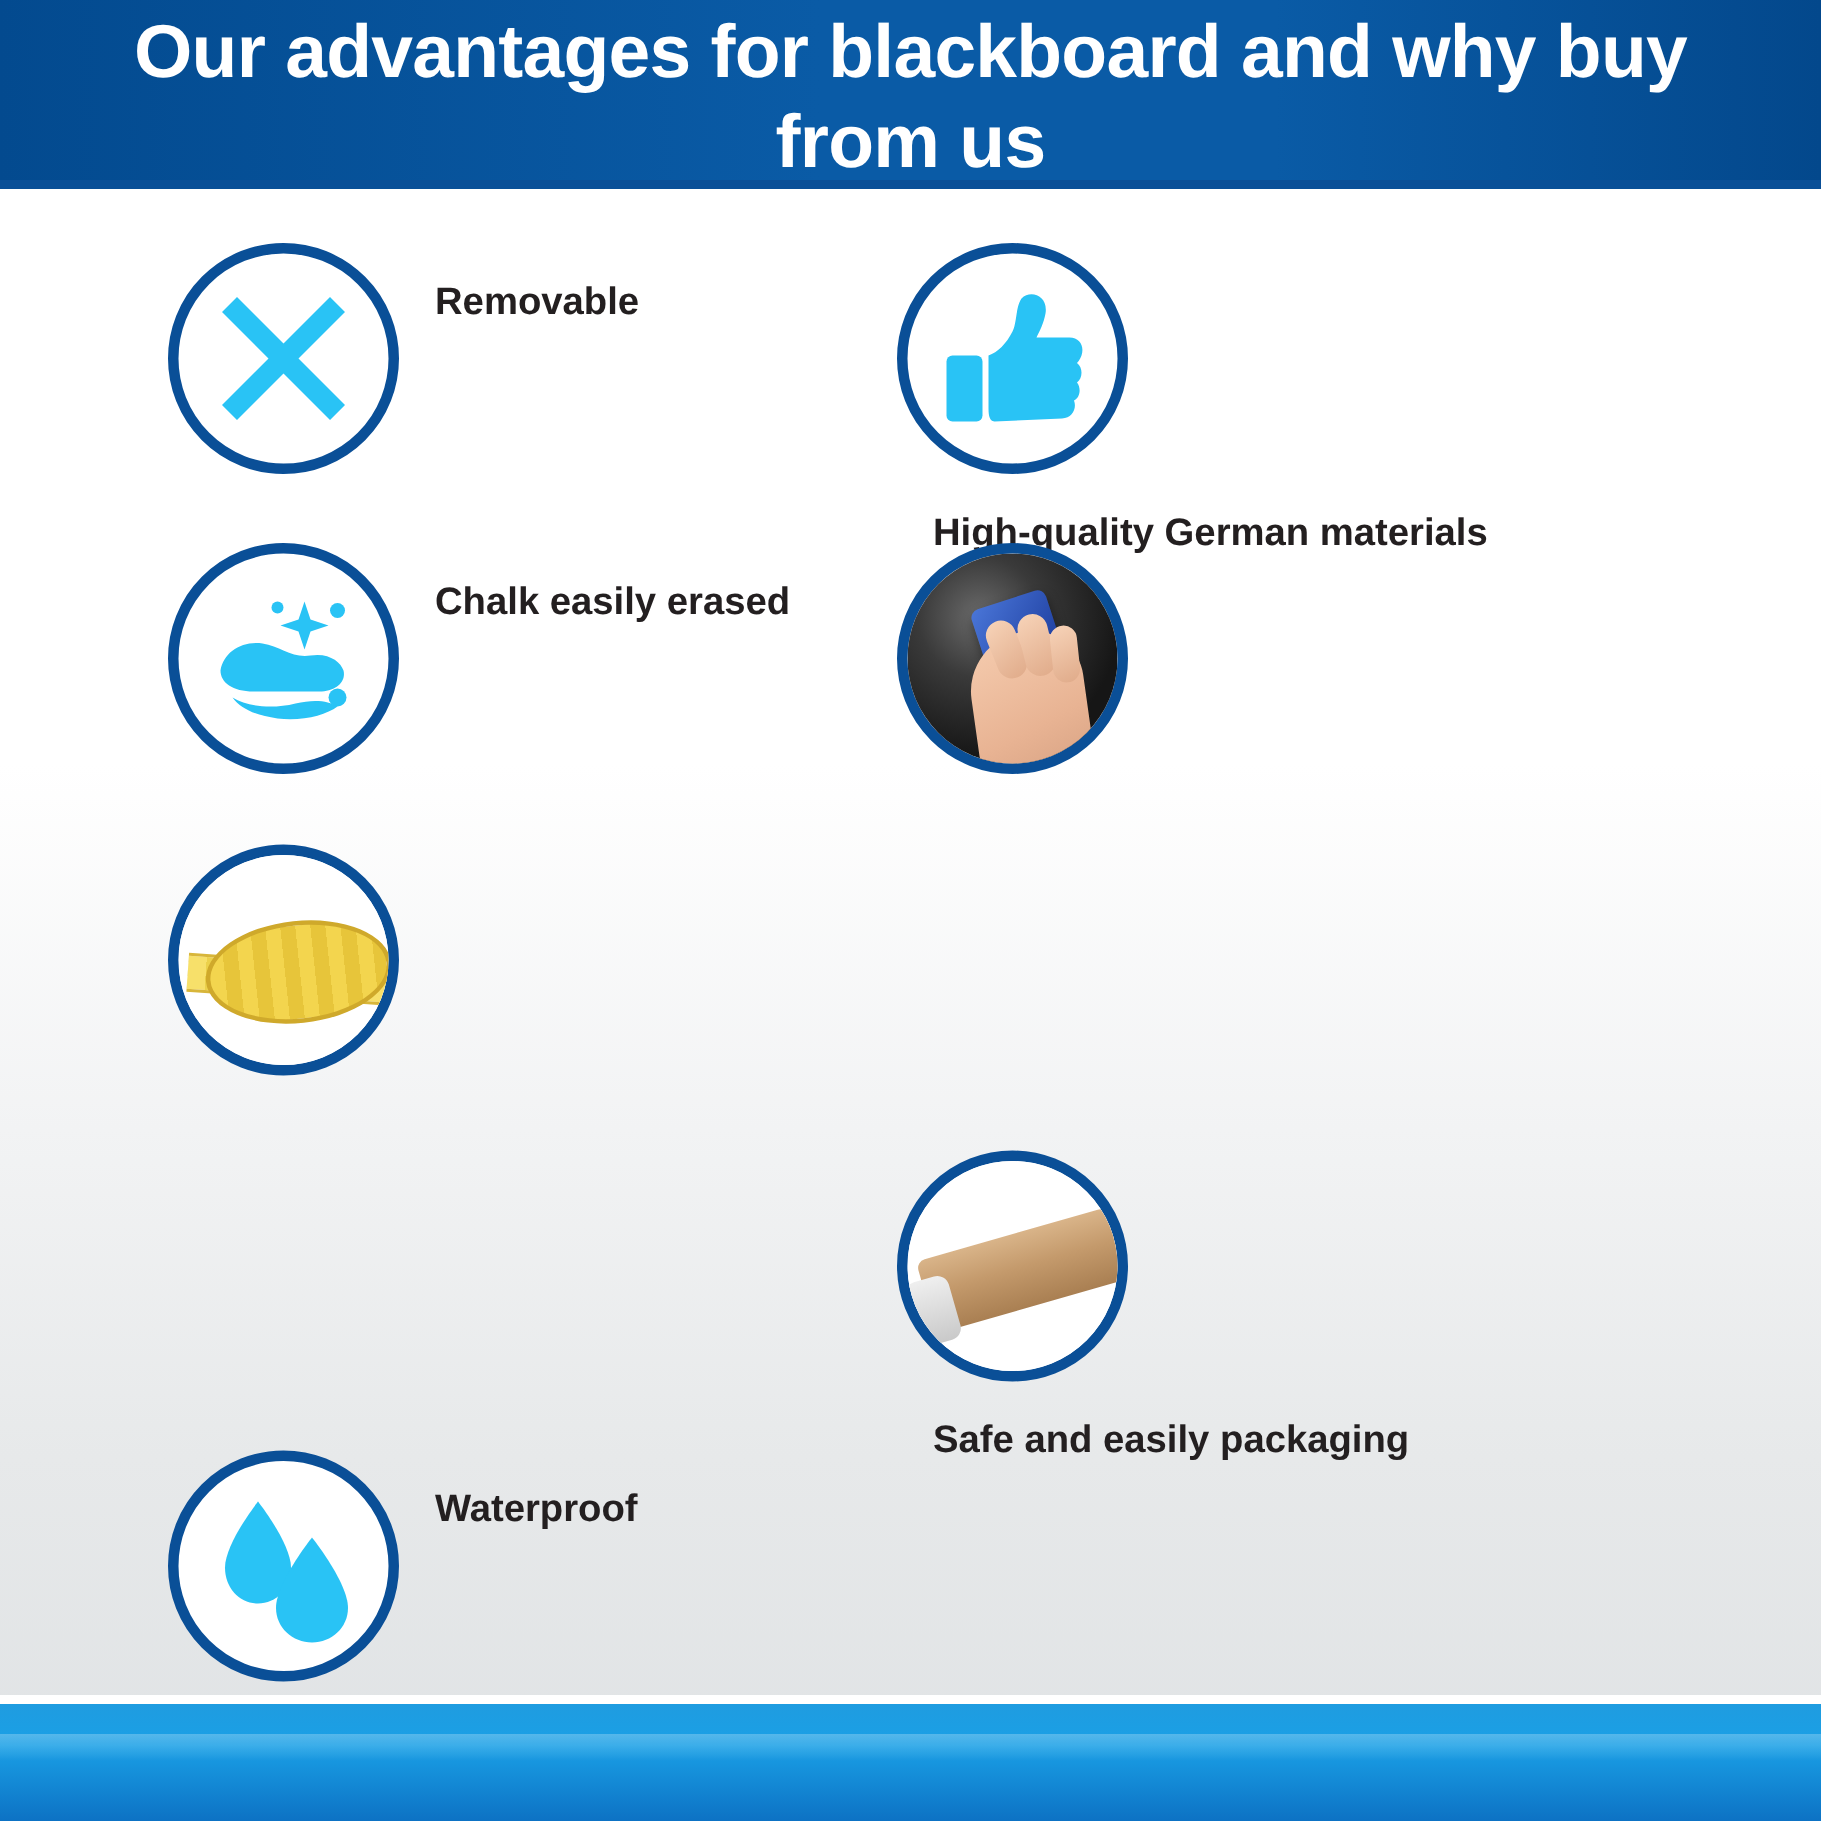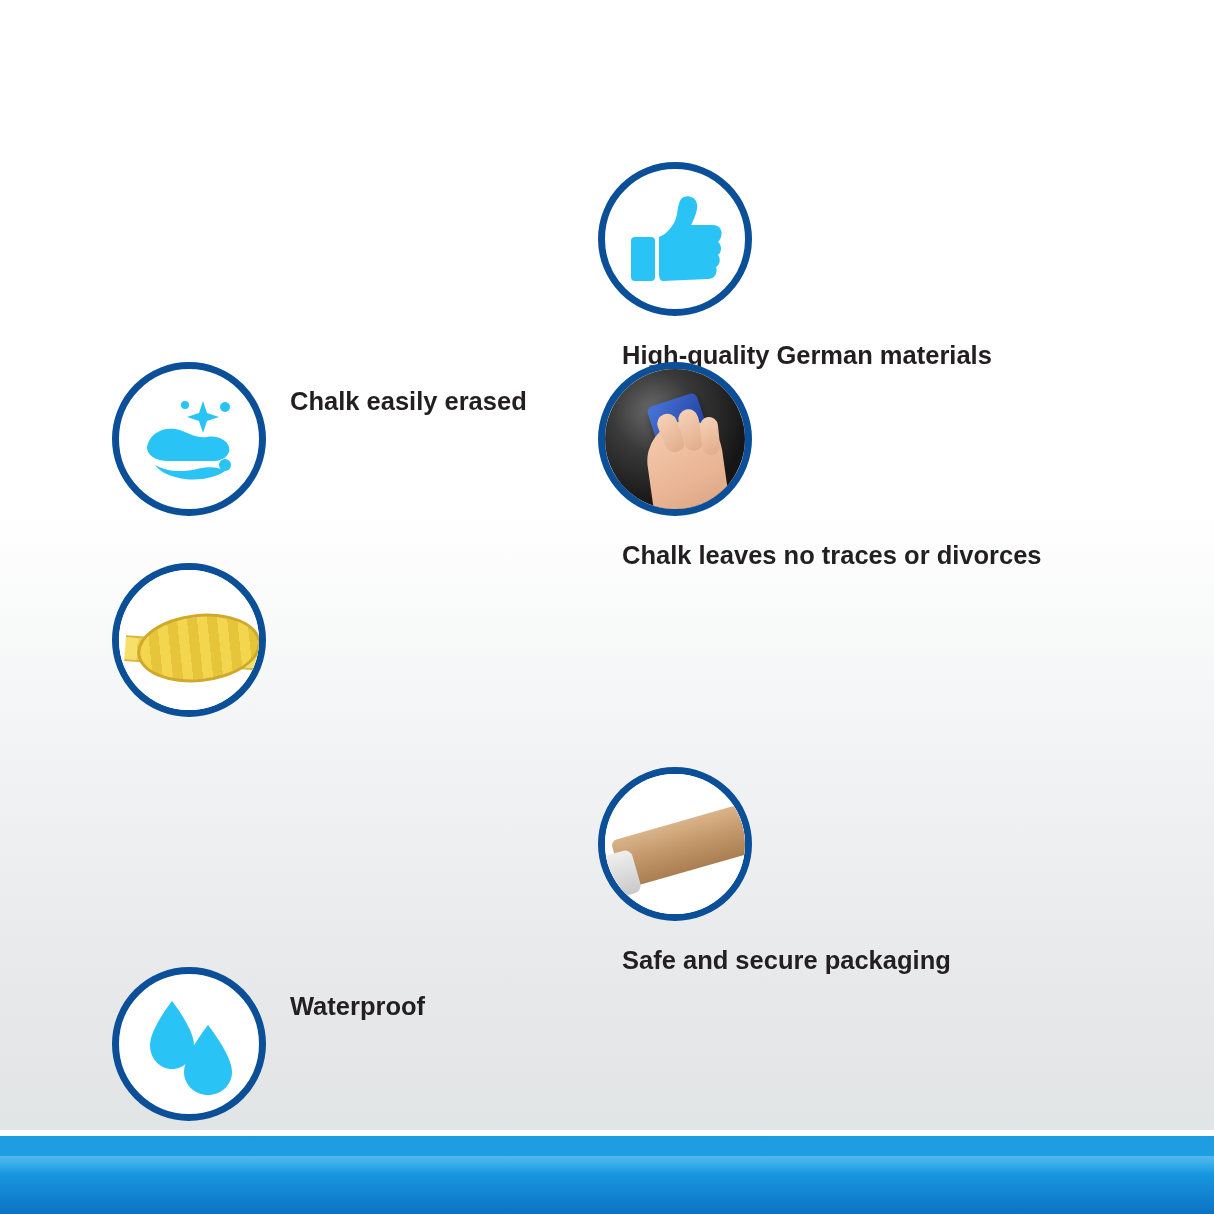--- a/index.html
+++ b/index.html
@@ -306,23 +306,37 @@
   .house-line {
     position: absolute;
     background: #e9e9e9;
   }
 </style>
 </head>
 <body>
 
 <div class="page">
 
+  <div class="header">
+    <div class="header-title">Our advantages for blackboard and why buy from us</div>
+    <div class="header-bottom-edge"></div>
+  </div>
 
   <div class="grid">
 
+    <div class="feature col-left row-1">
+      <div class="badge">
+        <div class="badge-inner">
+          <svg width="110" height="110" viewBox="0 0 110 110" aria-hidden="true">
+            <path class="cyan" d="M24 14 L55 45 L86 14 L96 24 L65 55 L96 86 L86 96 L55 65 L24 96 L14 86 L45 55 L14 24 Z"></path>
+          </svg>
+        </div>
+      </div>
+      <div class="label label-narrow">Removable</div>
+    </div>
 
     <div class="feature col-right row-1">
       <div class="badge">
         <div class="badge-inner">
           <svg width="108" height="108" viewBox="0 0 108 108" aria-hidden="true">
             <rect class="cyan" x="10" y="52" width="24" height="44" rx="4"></rect>
             <path class="cyan" d="M42 96 C38 96 38 90 38 86 L38 52 C44 50 50 44 54 36 C57 30 56 20 60 14 C66 8 78 12 76 24 C75 30 72 36 70 40 L92 40 C99 40 102 46 100 52 C99 55 97 57 97 57 C101 60 101 67 97 70 C100 74 99 80 95 82 C97 87 94 94 87 94 Z"></path>
           </svg>
         </div>
       </div>
@@ -349,21 +363,20 @@
       <div class="badge">
         <div class="badge-inner">
           <div class="photo-chalk-erase"></div>
           <div class="eraser"></div>
           <div class="hand"></div>
           <div class="finger" style="left:56px; top:44px; width:20px; height:40px; transform:rotate(-22deg);"></div>
           <div class="finger" style="left:76px; top:40px; width:20px; height:42px; transform:rotate(-14deg);"></div>
           <div class="finger" style="left:96px; top:48px; width:18px; height:38px; transform:rotate(-6deg);"></div>
         </div>
       </div>
-      <div class="label">Chalk leaves no traces or divorces</div>
     </div>
 
     <div class="feature col-left row-3">
       <div class="badge">
         <div class="badge-inner">
           <div class="photo-tape"></div>
           <div class="tape-tail"></div>
           <div class="tape-ring"></div>
         </div>
       </div>
@@ -372,21 +385,21 @@
 
 
     <div class="feature col-right row-4">
       <div class="badge">
         <div class="badge-inner">
           <div class="photo-tube"></div>
           <div class="tube"></div>
           <div class="tube-cap"></div>
         </div>
       </div>
-      <div class="label">Safe and secure packaging</div>
+      <div class="label">Safe and easily packaging</div>
     </div>
 
     <div class="feature col-left row-5">
       <div class="badge">
         <div class="badge-inner">
           <svg width="110" height="110" viewBox="0 0 110 110" aria-hidden="true">
             <path class="cyan" d="M38 12 C38 12 60 40 60 56 C60 70 50 80 38 80 C26 80 16 70 16 56 C16 40 38 12 38 12 Z"></path>
             <path class="cyan" d="M74 36 C74 36 98 66 98 83 C98 96 87 106 74 106 C61 106 50 96 50 83 C50 66 74 36 74 36 Z"></path>
           </svg>
         </div>

